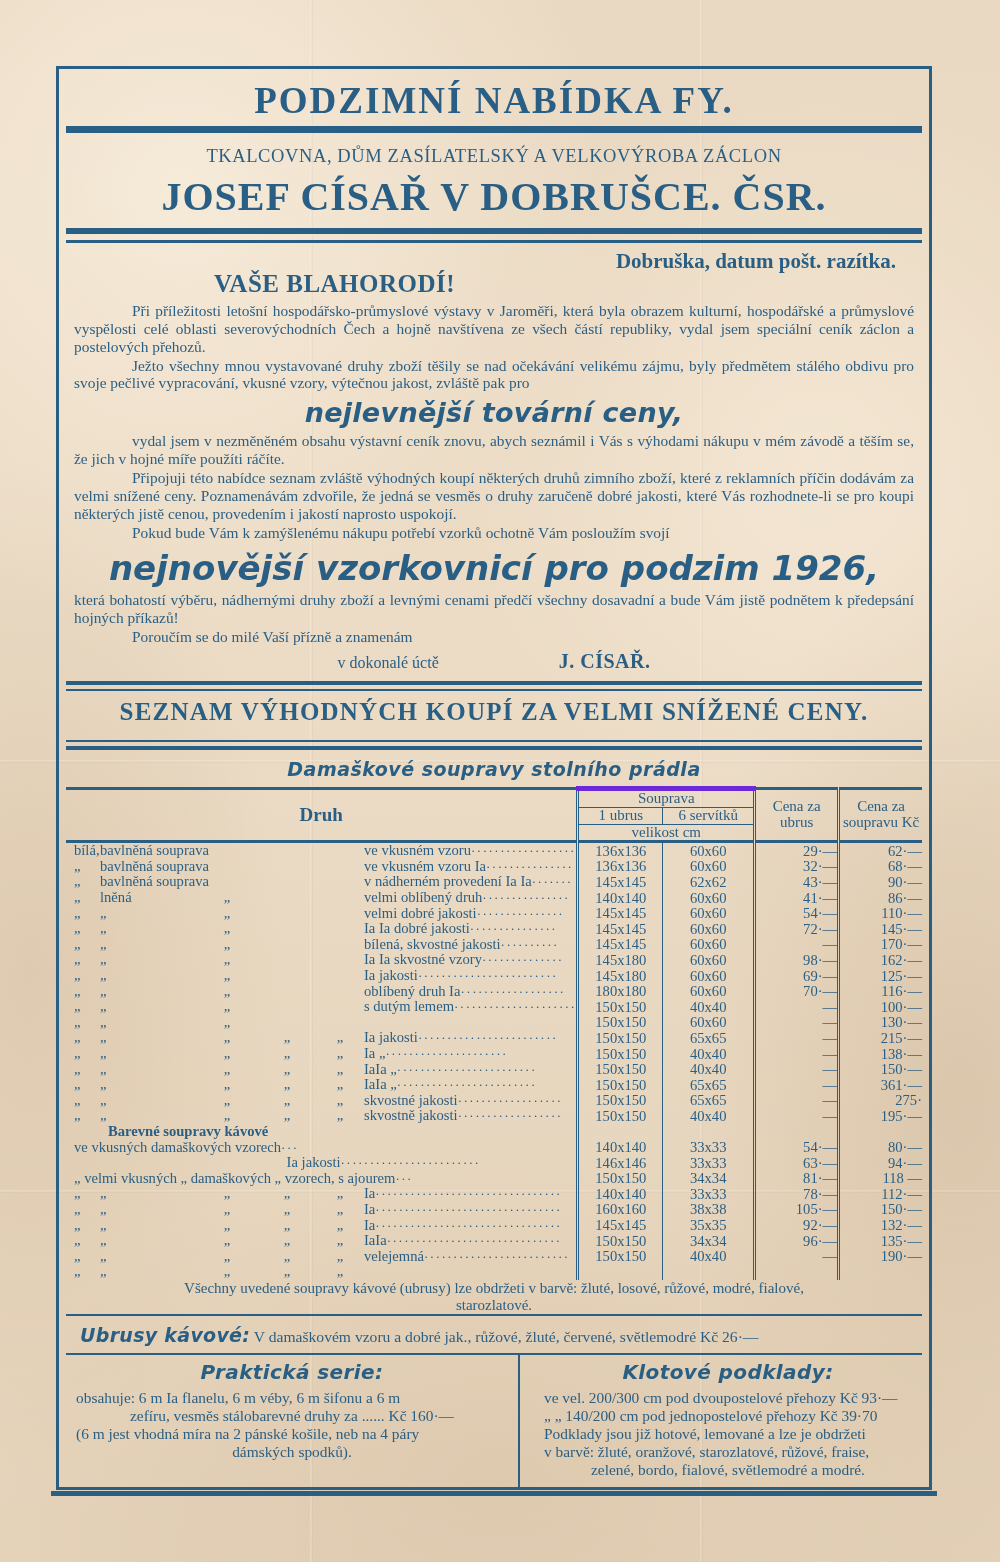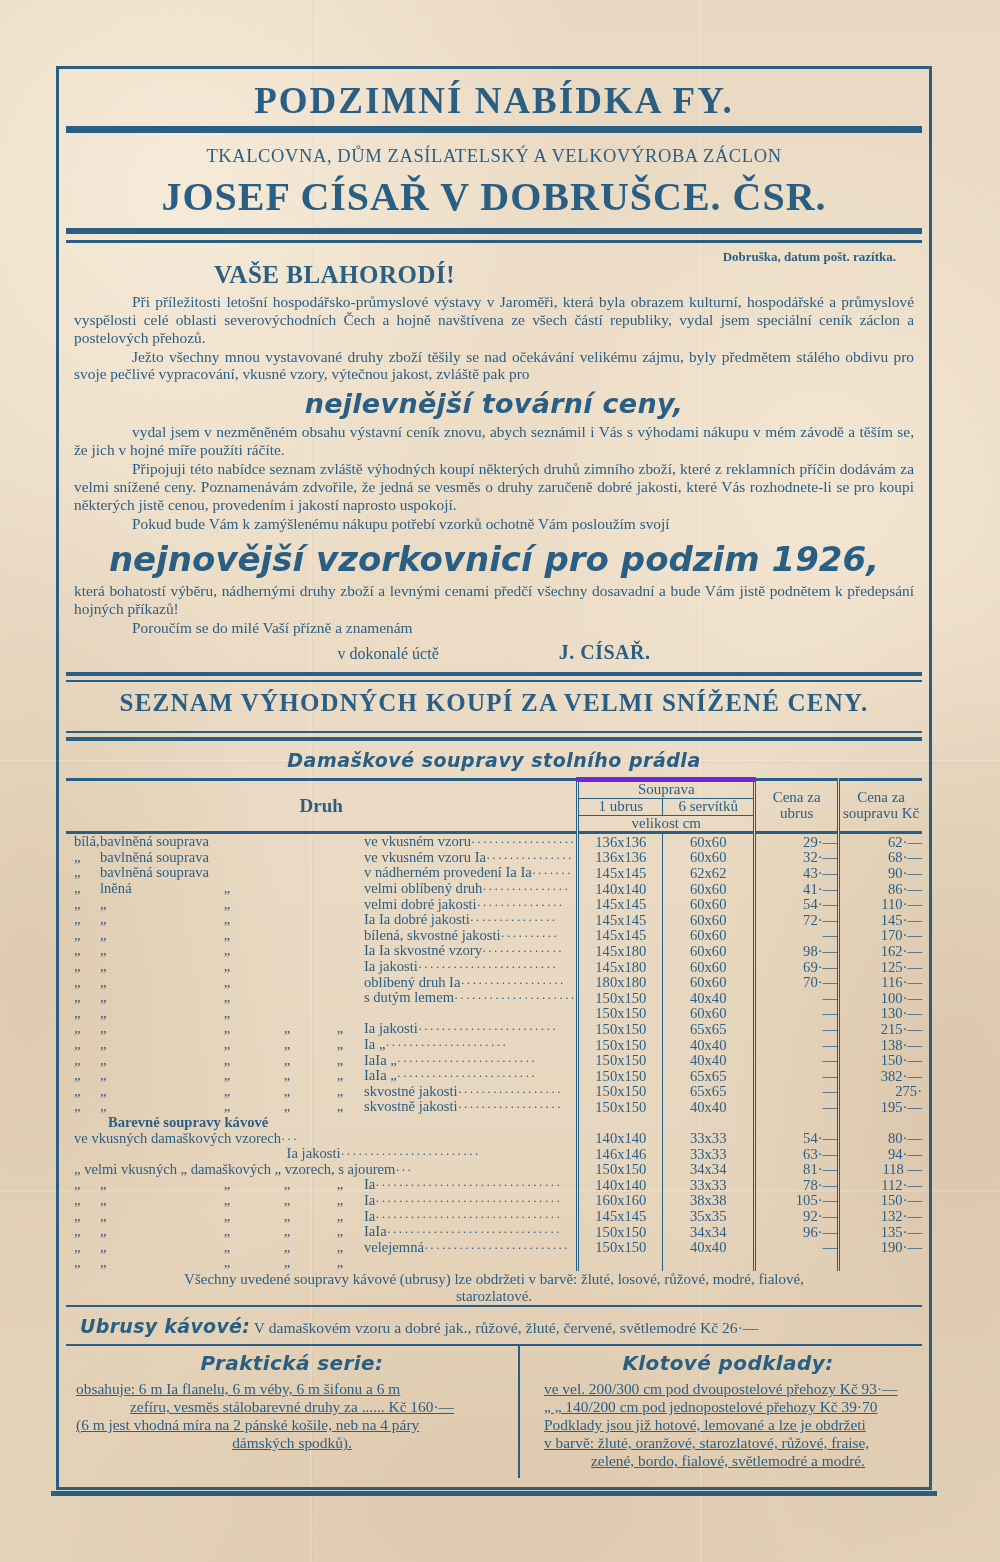--- a/index.html
+++ b/index.html
@@ -59,21 +59,21 @@
   .rule-wide2{height:6px;background:#2a5f85;margin-top:11px;}
   .h-meta{
     display:flex;justify-content:space-between;align-items:baseline;
     font-weight:bold;font-size:15.5px;margin-top:5px;padding:0 4px 0 6px;
   }
   .h-meta .mid{font-weight:normal;font-size:15px;}
   .rule-thin{height:3px;background:#2a5f85;margin-top:6px;}
 
   
   .letter{padding:6px 8px 0 8px;}
-  .datum{text-align:right;font-weight:bold;font-size:13px;padding-right:18px;}
+  .datum{text-align:right;font-weight:bold;font-size:21px;padding-right:18px;}
   .salute{font-size:25px;font-weight:bold;letter-spacing:.5px;margin:-4px 0 4px 140px;}
   .p{
     font-size:15.4px;line-height:1.16;text-align:justify;margin:0 0 1px 0;
     text-indent:58px;
   }
   .p.noind{text-indent:0;}
   .slog{
     text-align:center;font-weight:bold;font-style:italic;
     font-size:27px;letter-spacing:.3px;margin:5px 0 4px;
     font-family:"DejaVu Sans",sans-serif;
@@ -149,21 +149,21 @@
     font-family:"DejaVu Sans",sans-serif;letter-spacing:.3px;
   }
 
   .bottom{display:flex;border-top:2.5px solid #2a5f85;}
   .bl{width:452px;box-sizing:border-box;padding:5px 10px 8px 10px;}
   .br{flex:1;box-sizing:border-box;padding:5px 10px 8px 24px;border-left:2.5px solid #2a5f85;}
   .bt{
     text-align:center;font-weight:bold;font-style:italic;font-size:20px;
     font-family:"DejaVu Sans",sans-serif;letter-spacing:.4px;margin-bottom:5px;
   }
-  .bx{font-size:15.4px;line-height:1.17;text-decoration:underline;}
+  .bx{font-size:15.4px;line-height:1.17;}
   .bx .ctr{text-align:center;}
   .bx .l{display:block;}
 </style>
 </head>
 <body>
 
 <div class="paper"></div>
 <div class="crease v1"></div>
 <div class="crease v2"></div>
 <div class="crease h1"></div>
@@ -517,21 +517,21 @@
                   <span class="c3">„</span>
                   <span class="c4">„</span>
                   <span class="c5">„</span>
                   <span class="c6">IaIa     „<span class="dots">························</span></span>
                 </div>
               </div>
             </td>
             <td class="vline-d num">150x150</td>
             <td class="vline-s num">65x65</td>
             <td class="vline-d price">—</td>
-            <td class="vline-d price">382·—</td>
+            <td class="vline-d price">361·—</td>
           </tr>
           <tr>
             <td>
               <div class="dcell">
                 <div class="dg">
                   <span class="c1">„</span>
                   <span class="c2">„</span>
                   <span class="c3">„</span>
                   <span class="c4">„</span>
                   <span class="c5">„</span>

